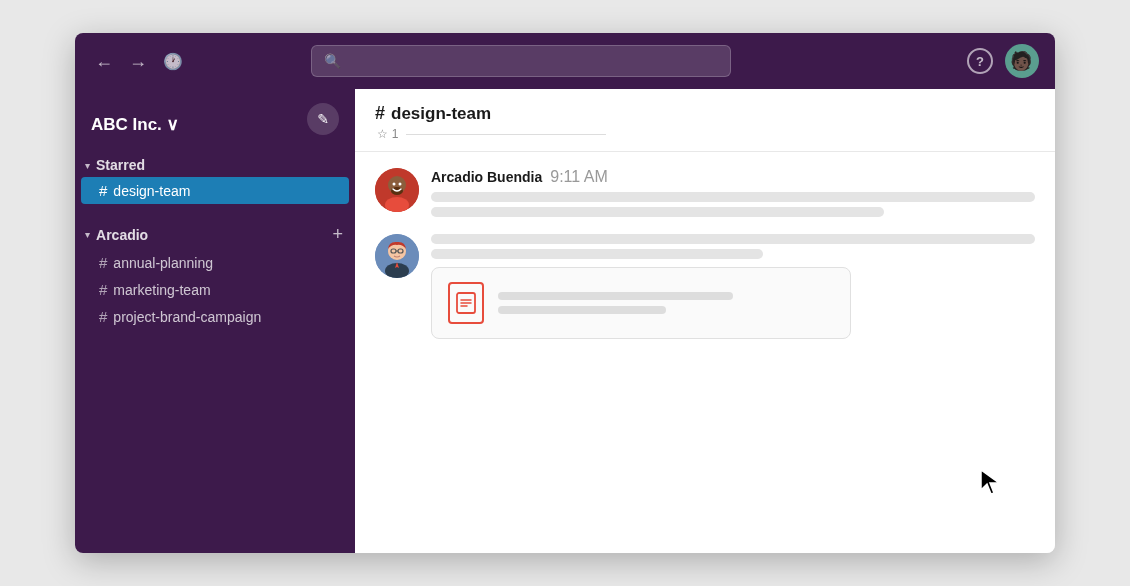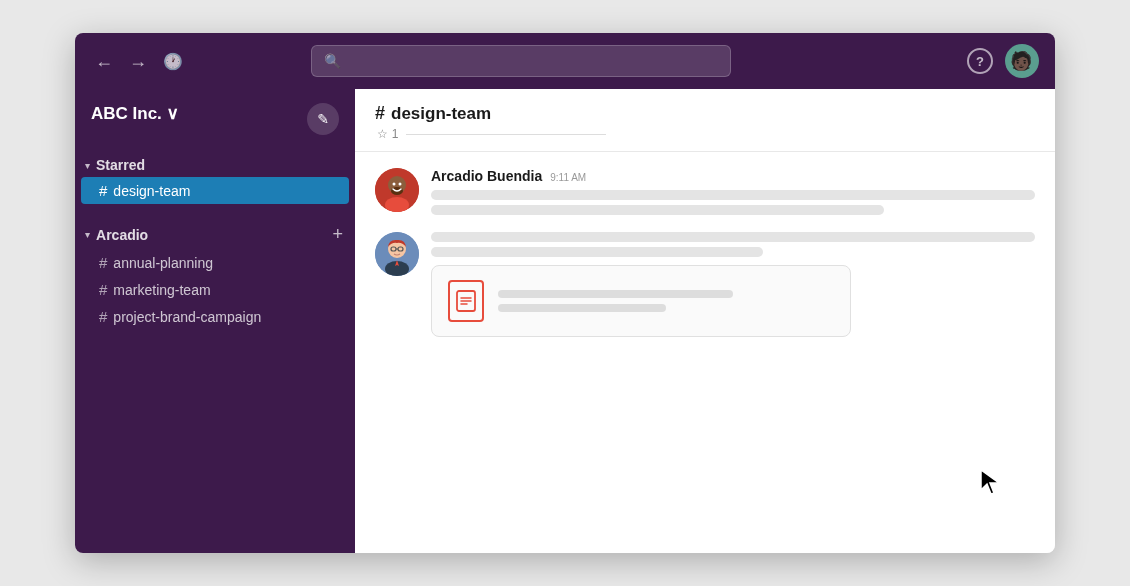--- a/index.html
+++ b/index.html
@@ -116,21 +116,21 @@
       background: #3d1a4b;
       flex-shrink: 0;
       display: flex;
       flex-direction: column;
       overflow-y: auto;
     }
 
     .sidebar-header {
       padding: 14px 16px 10px;
       display: flex;
-      align-items: flex-start;
+      align-items: flex-end;
       justify-content: space-between;
     }
 
     .workspace-name {
       color: #ffffff;
       font-size: 17px;
       font-weight: 700;
       cursor: pointer;
     }
 
@@ -304,21 +304,21 @@
       margin-bottom: 6px;
     }
 
     .message-author {
       font-weight: 700;
       font-size: 14px;
       color: #1a1a1a;
     }
 
     .message-time {
-      font-size: 10px;
+      font-size: 16px;
       color: #999;
     }
 
     .message-line {
       height: 10px;
       background: #e4e4e4;
       border-radius: 5px;
       margin-bottom: 5px;
     }
 

